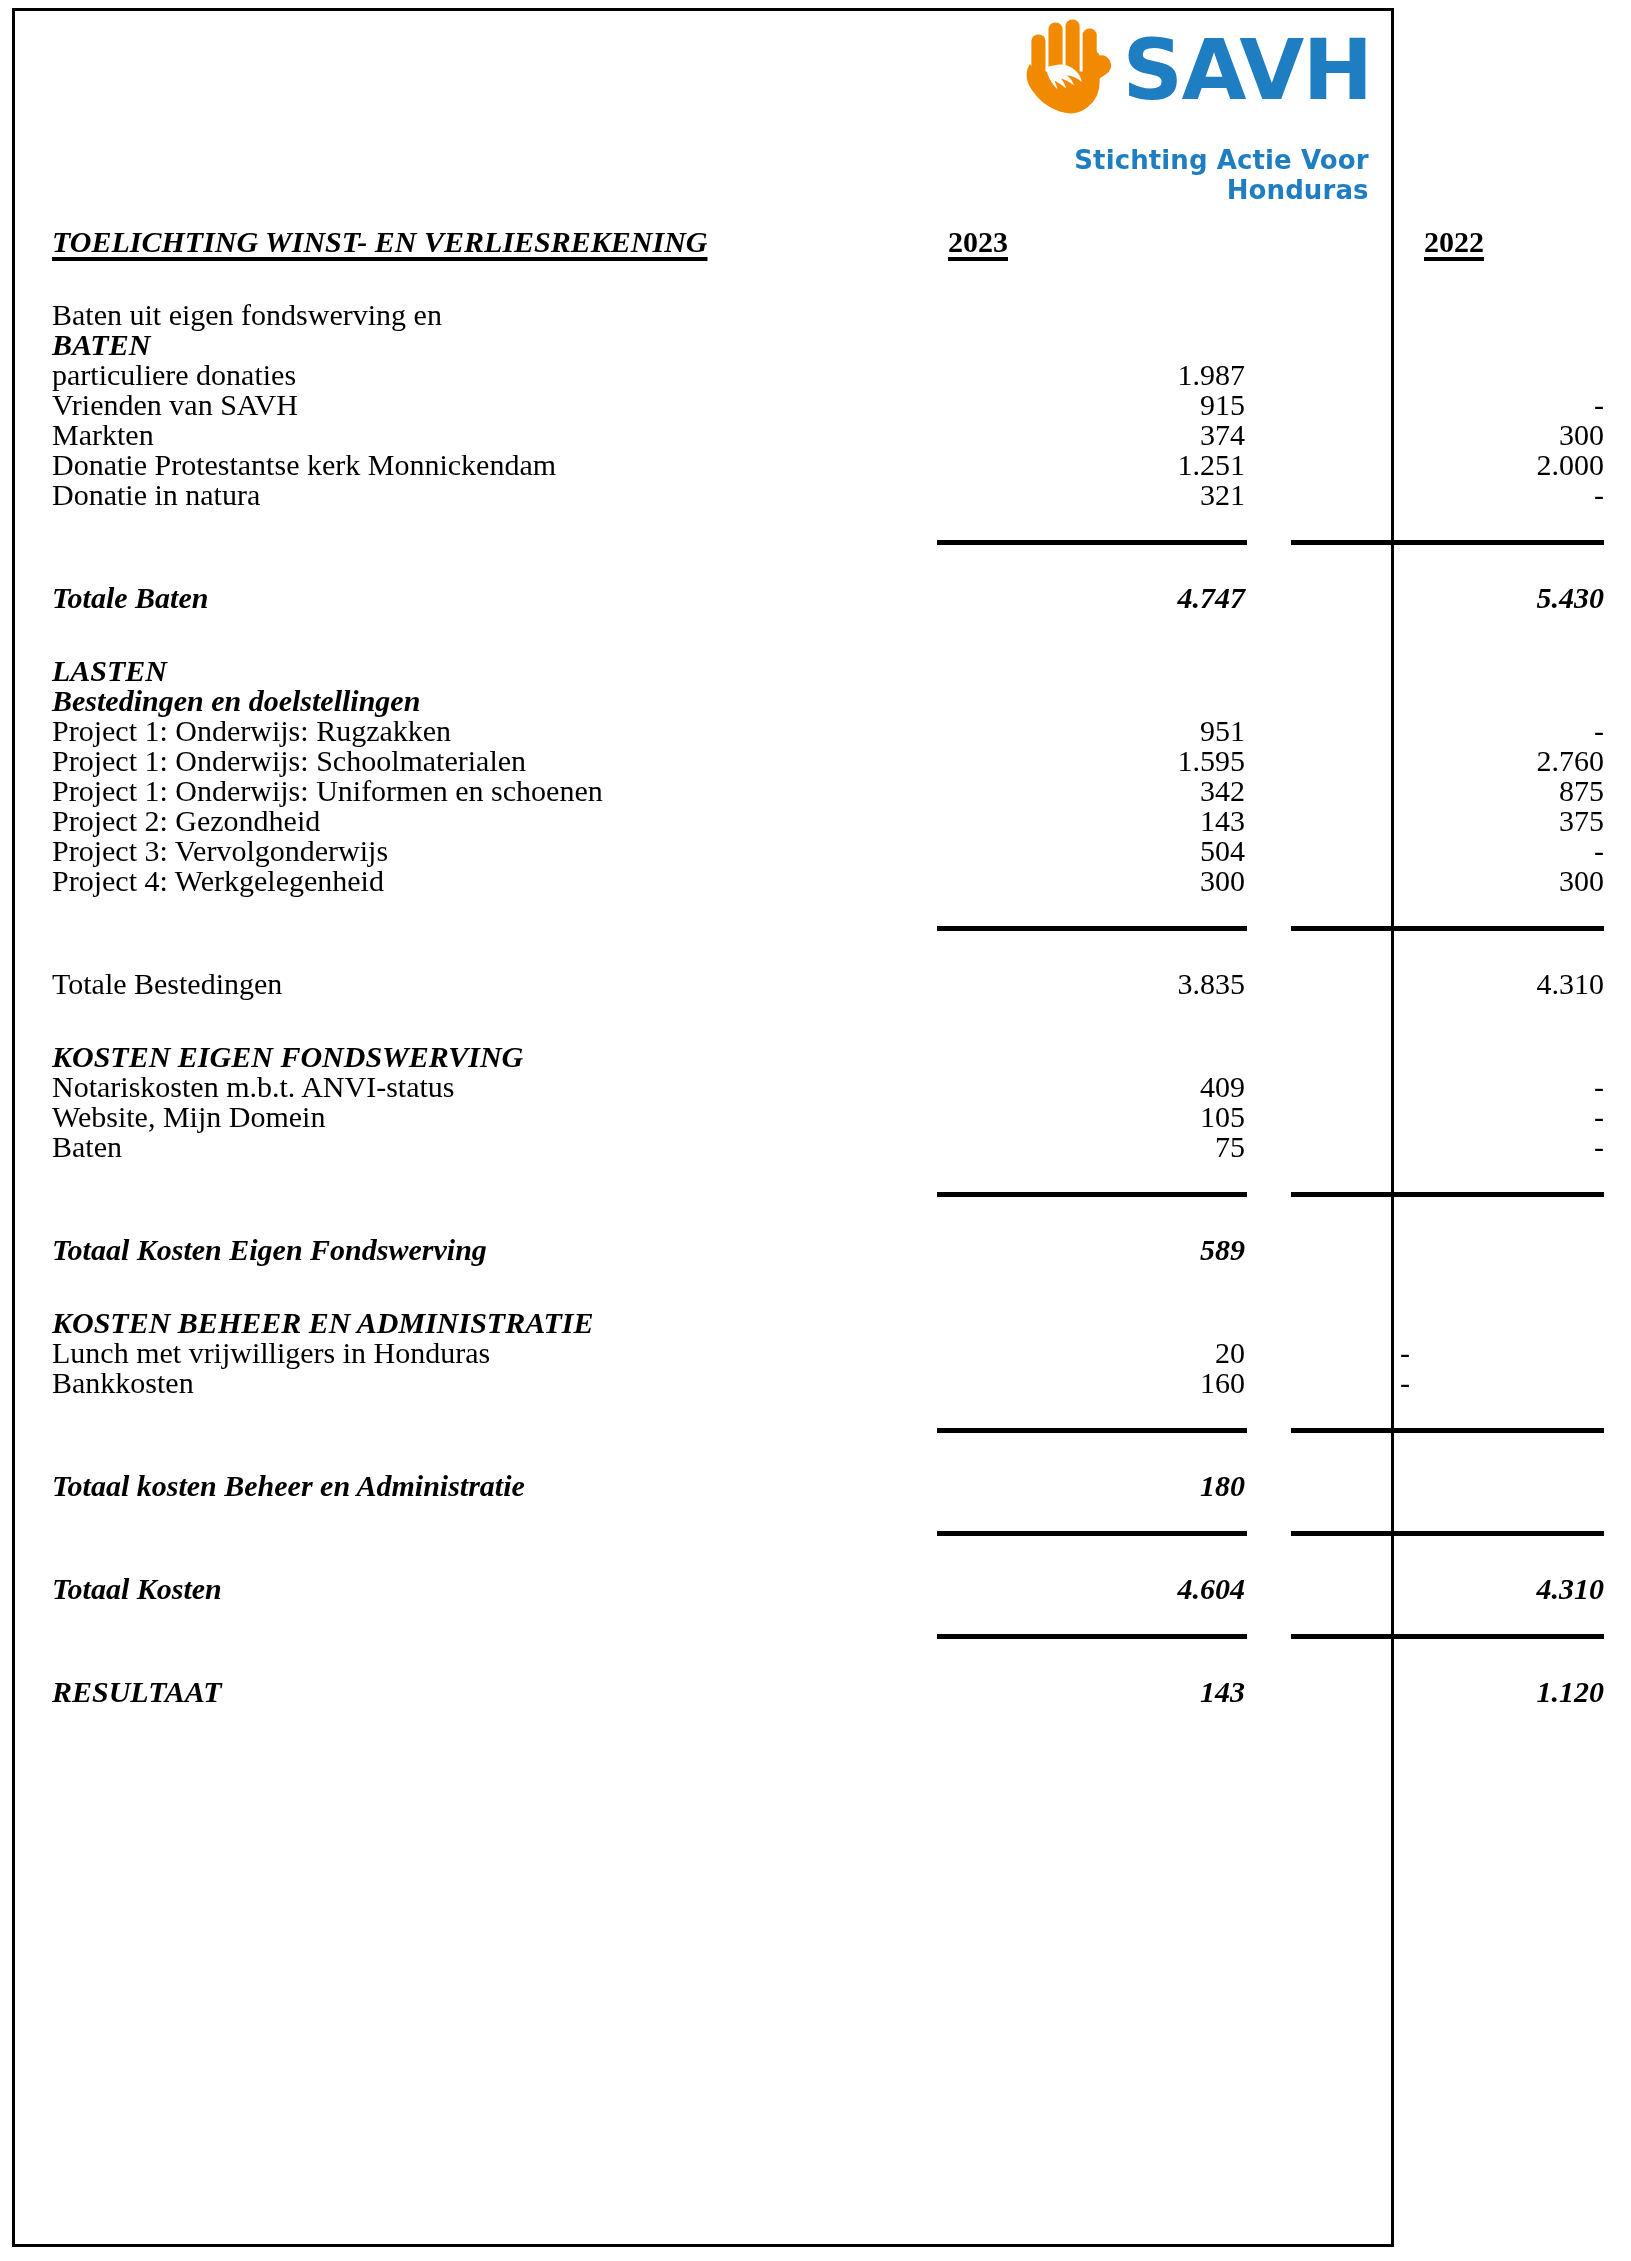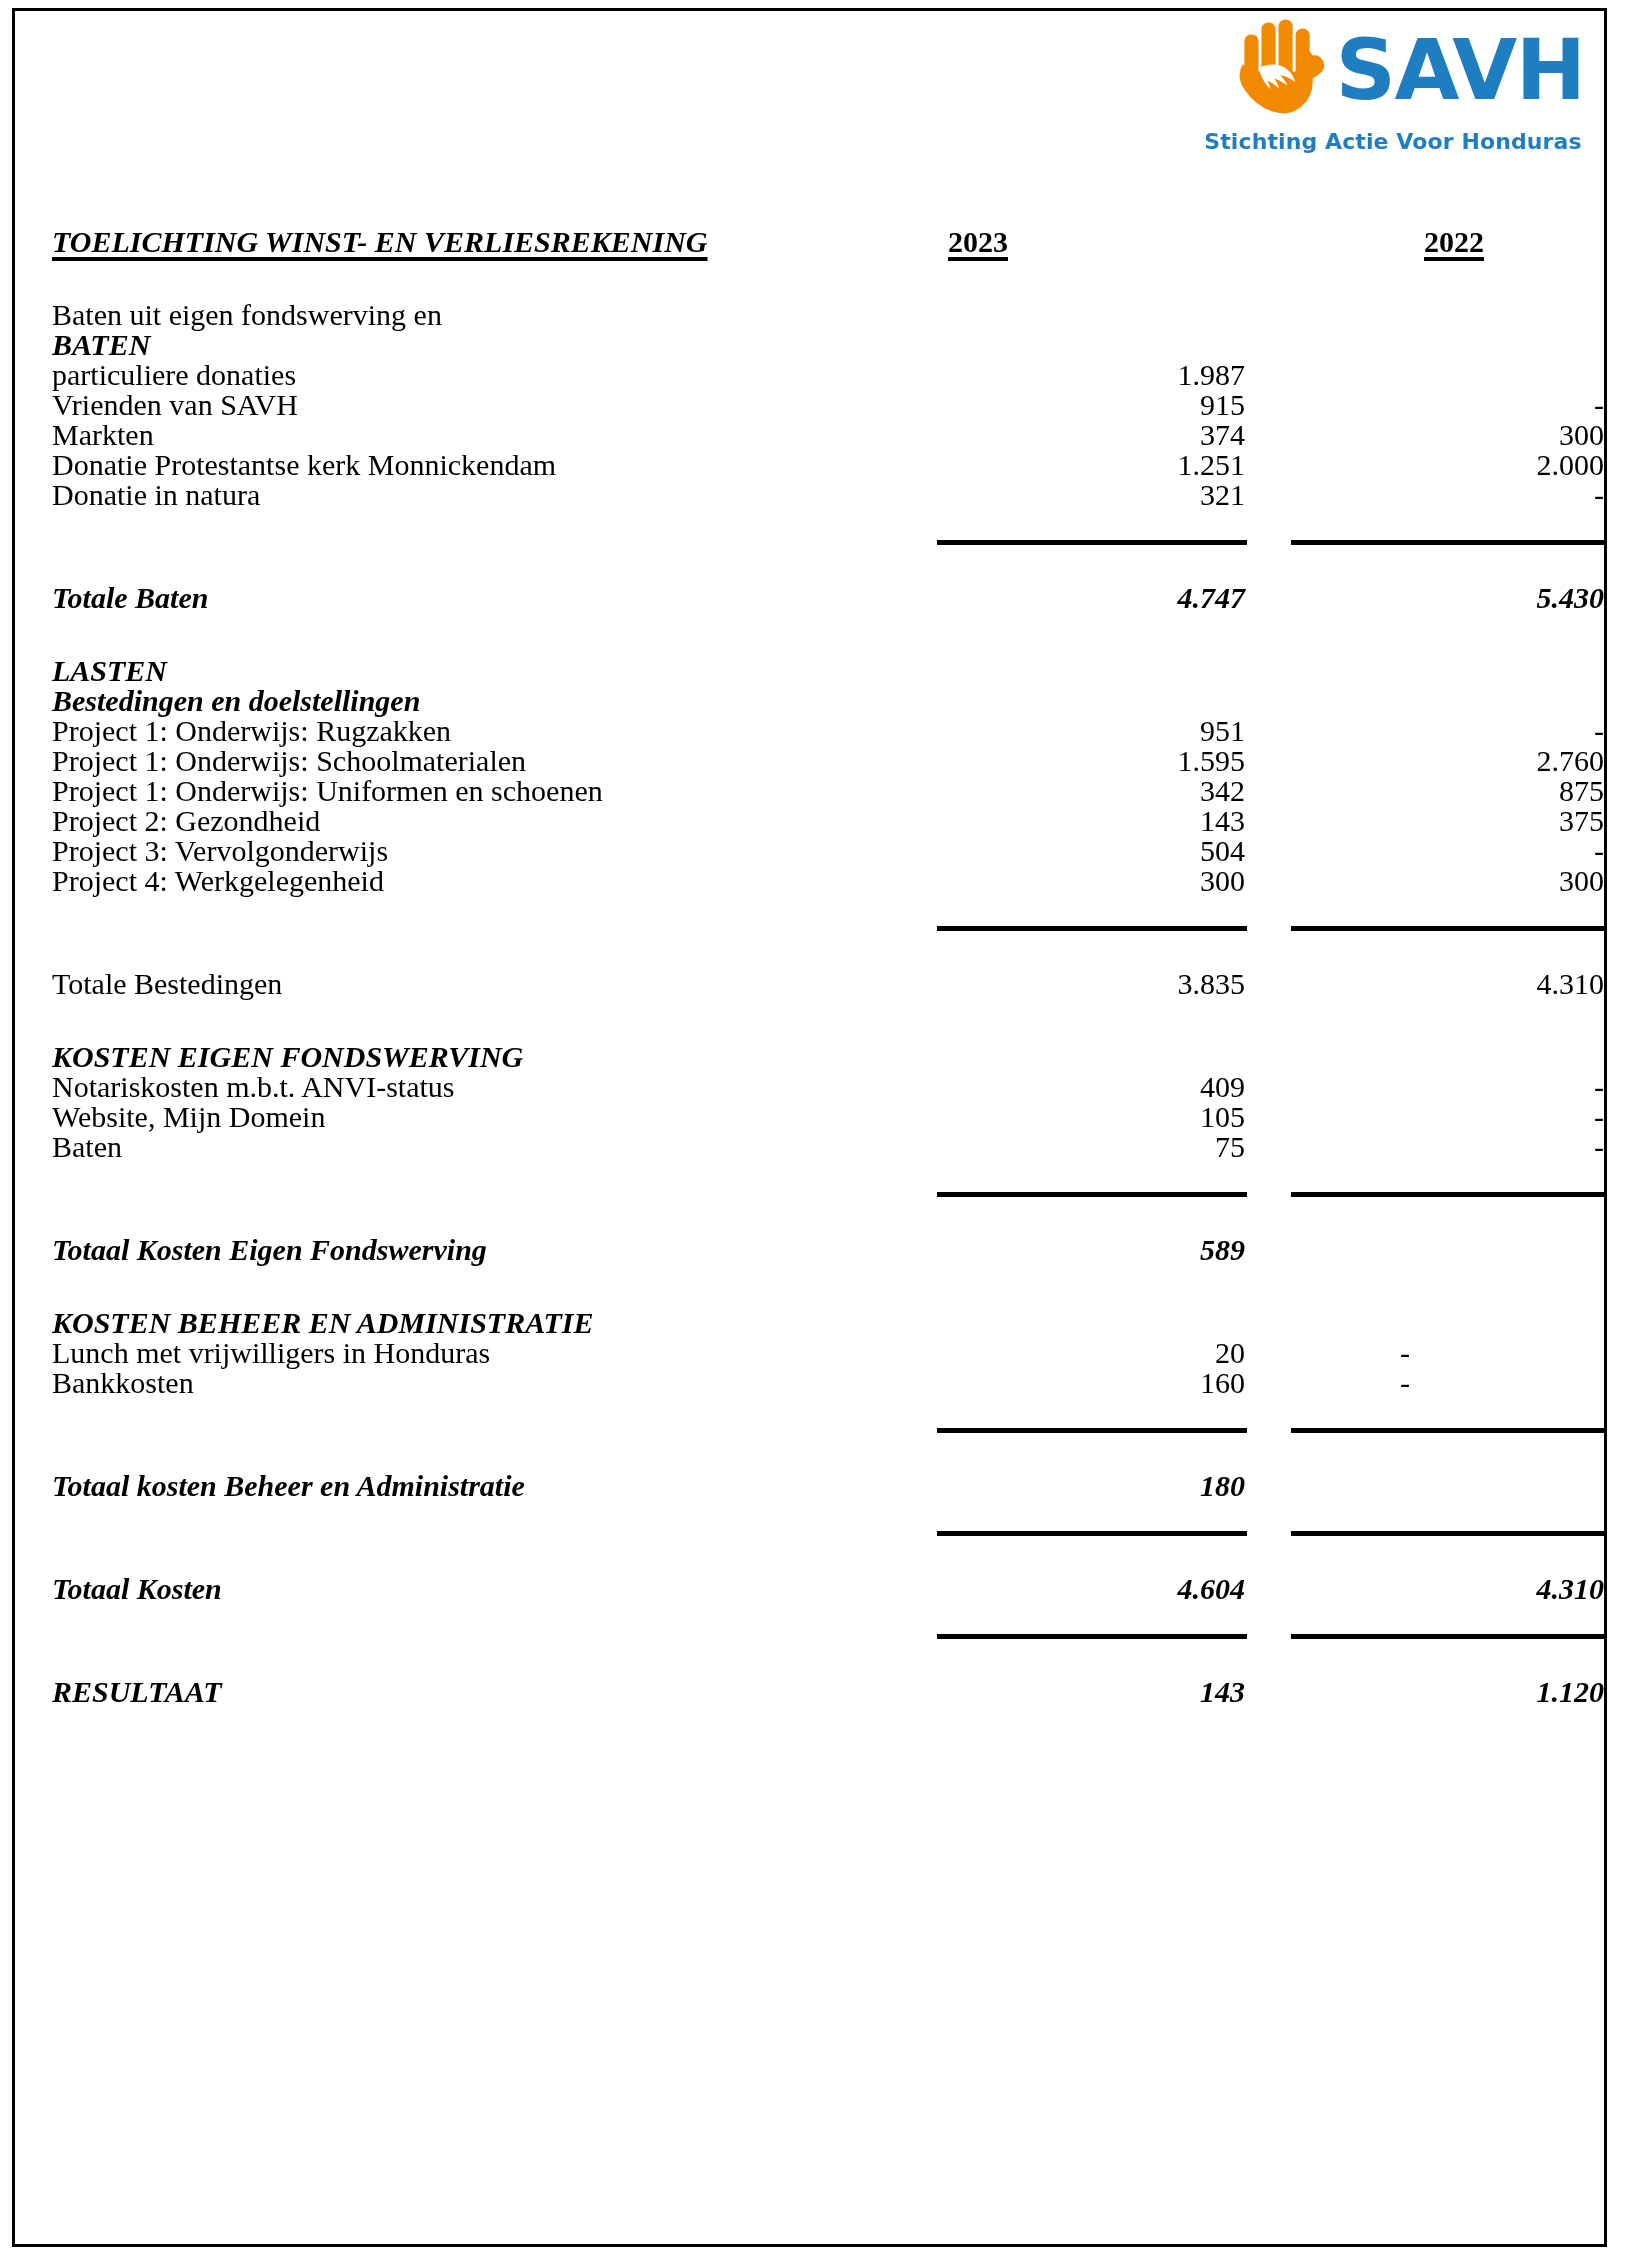--- a/index.html
+++ b/index.html
@@ -13,21 +13,21 @@
     font-family: "Liberation Serif", "DejaVu Serif", serif;
     color: #000000;
     position: relative;
     overflow: hidden;
   }
 
   .page {
     position: absolute;
     left: 12px;
     top: 7.5px;
-    width: 1595px;
+    width: 1382px;
     height: 2239px;
     border: 3.7px solid #000000;
     box-sizing: border-box;
     background: #ffffff;
     padding-left: 23px;
   }
 
   
   .logo-block {
     position: absolute;
@@ -55,24 +55,24 @@
     font-weight: 700;
     font-size: 84px;
     letter-spacing: -1.5px;
     color: #1f7ec2;
     line-height: 1;
   }
   .savh-tag {
     text-align: right;
     font-family: "DejaVu Sans", sans-serif;
     font-weight: 700;
-    font-size: 22px;
+    font-size: 26px;
     color: #1f7ec2;
     letter-spacing: 0.1px;
-    margin-top: 3px;
+    margin-top: 19px;
     padding-right: 3px;
   }
 
   
   .sheet {
     position: absolute;
     left: 37px;
     top: 216px;
     width: 1540px;
   }

